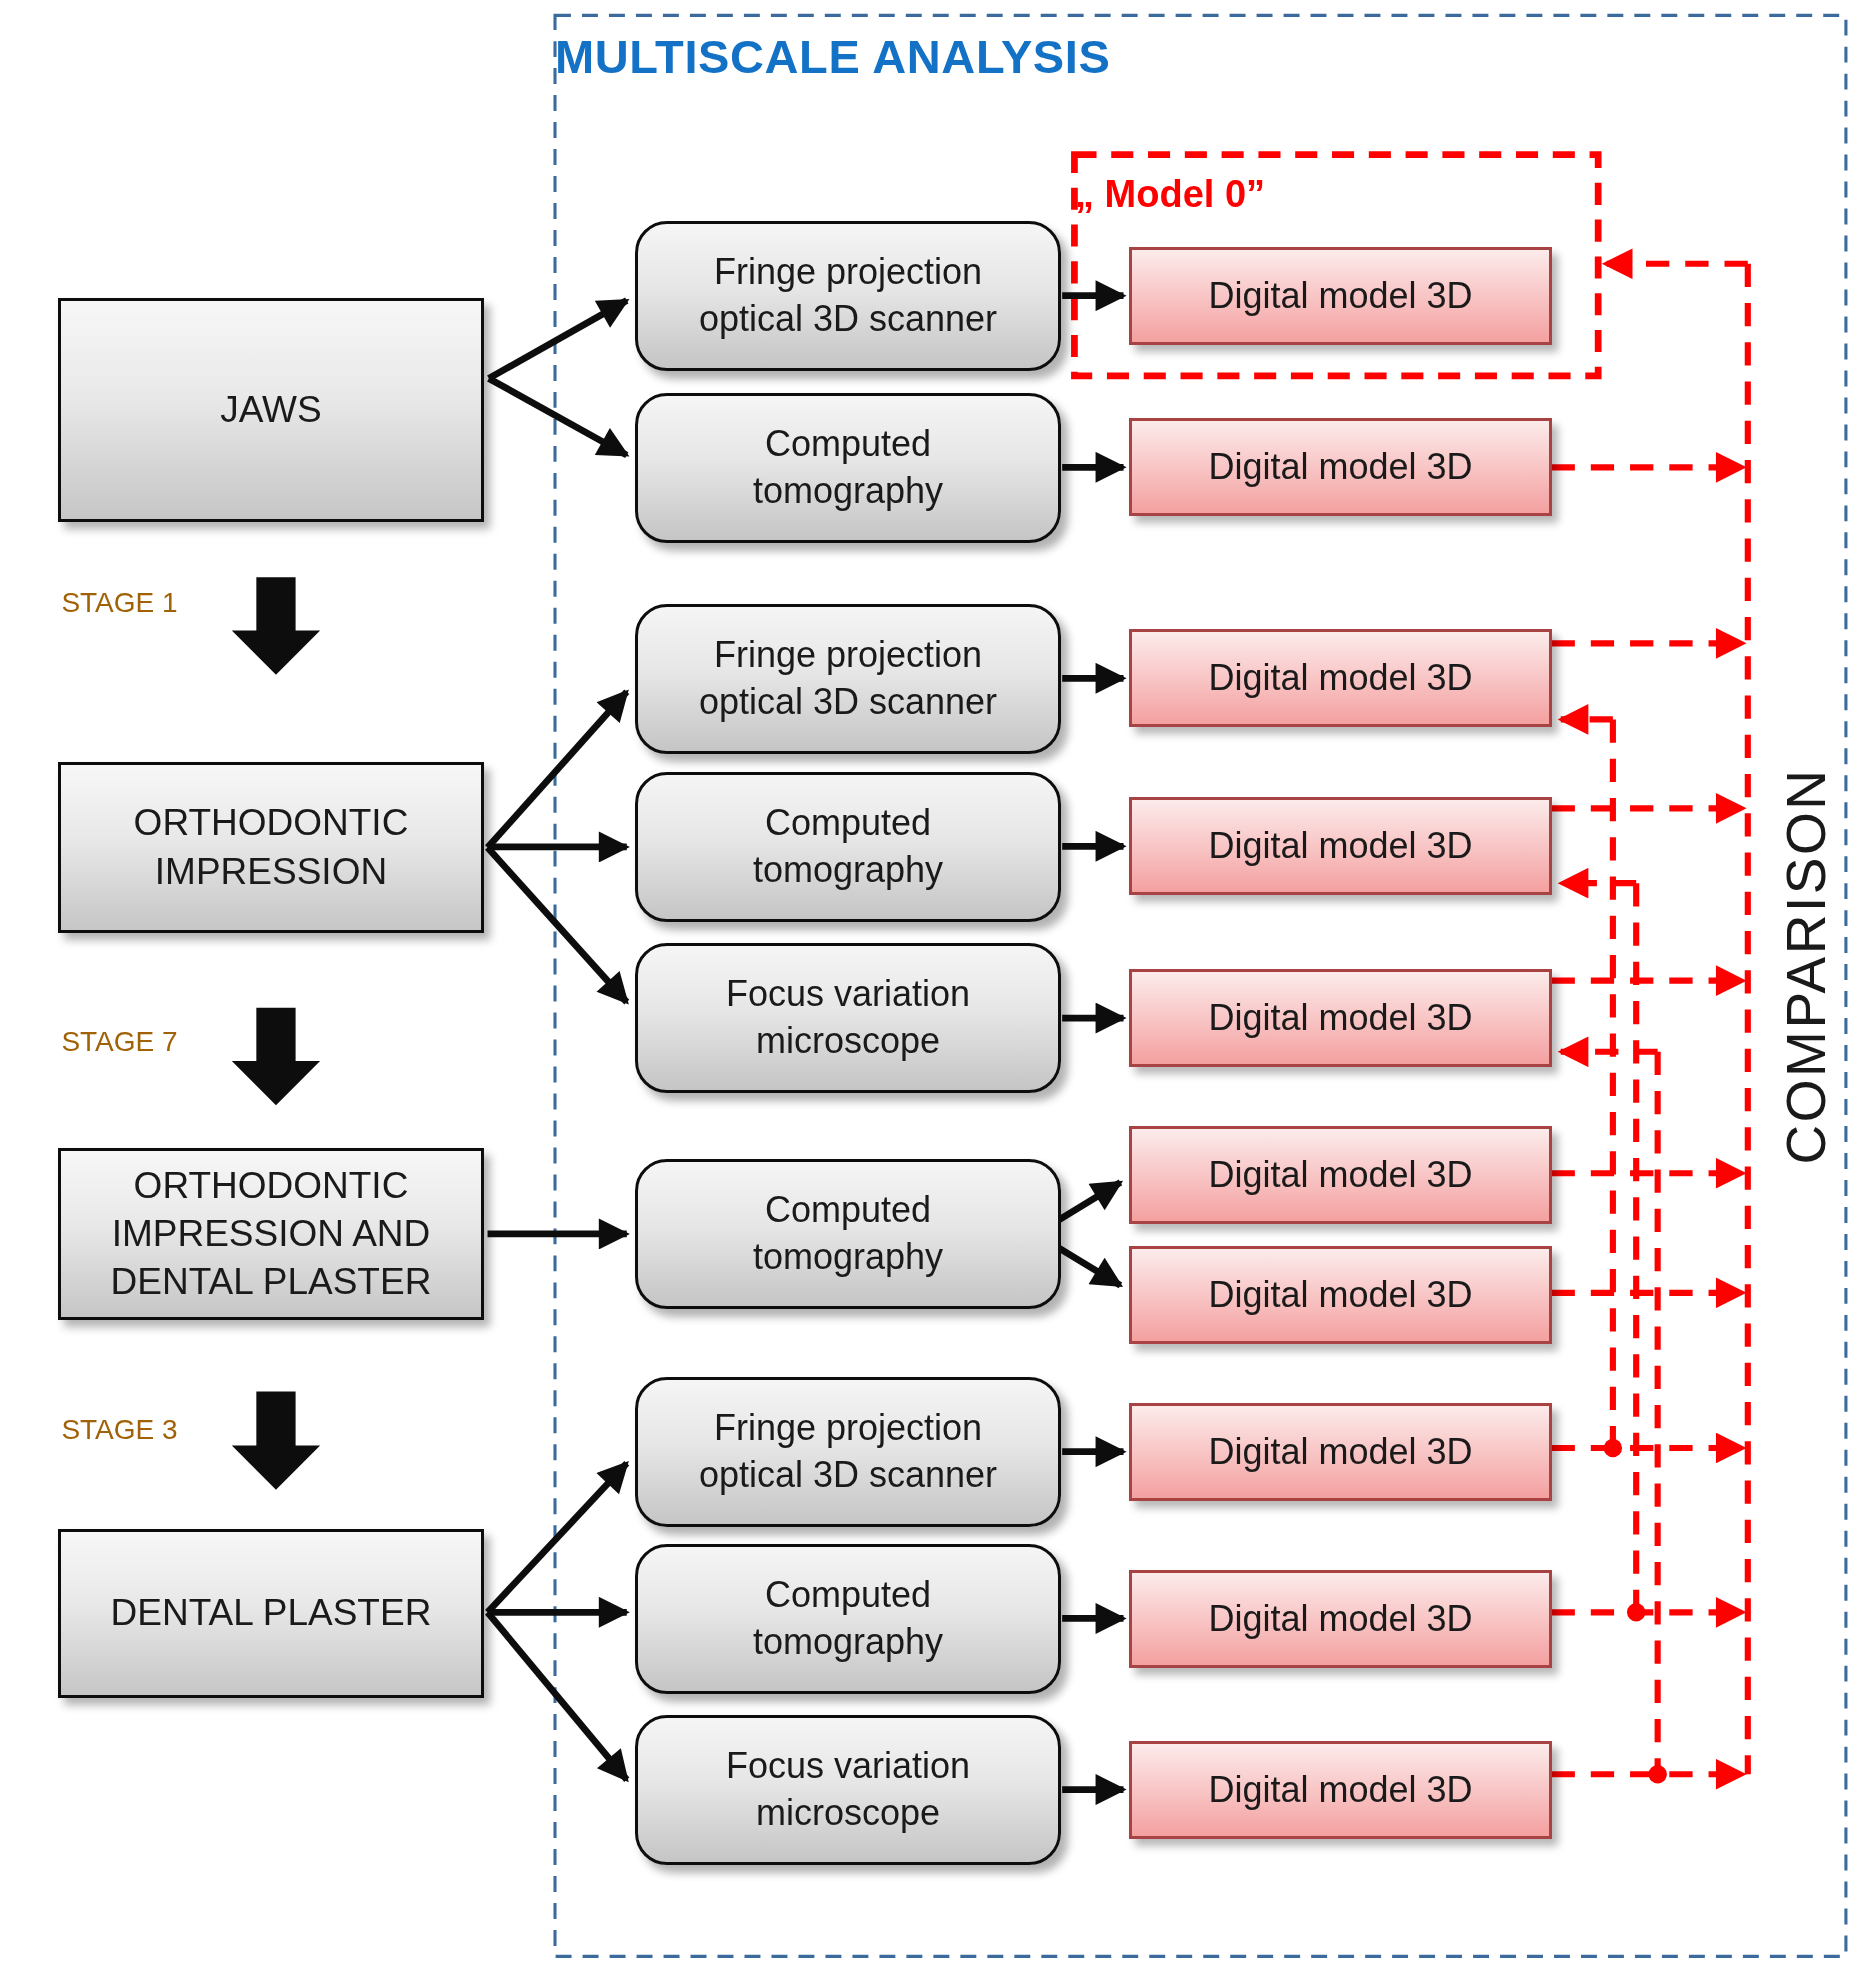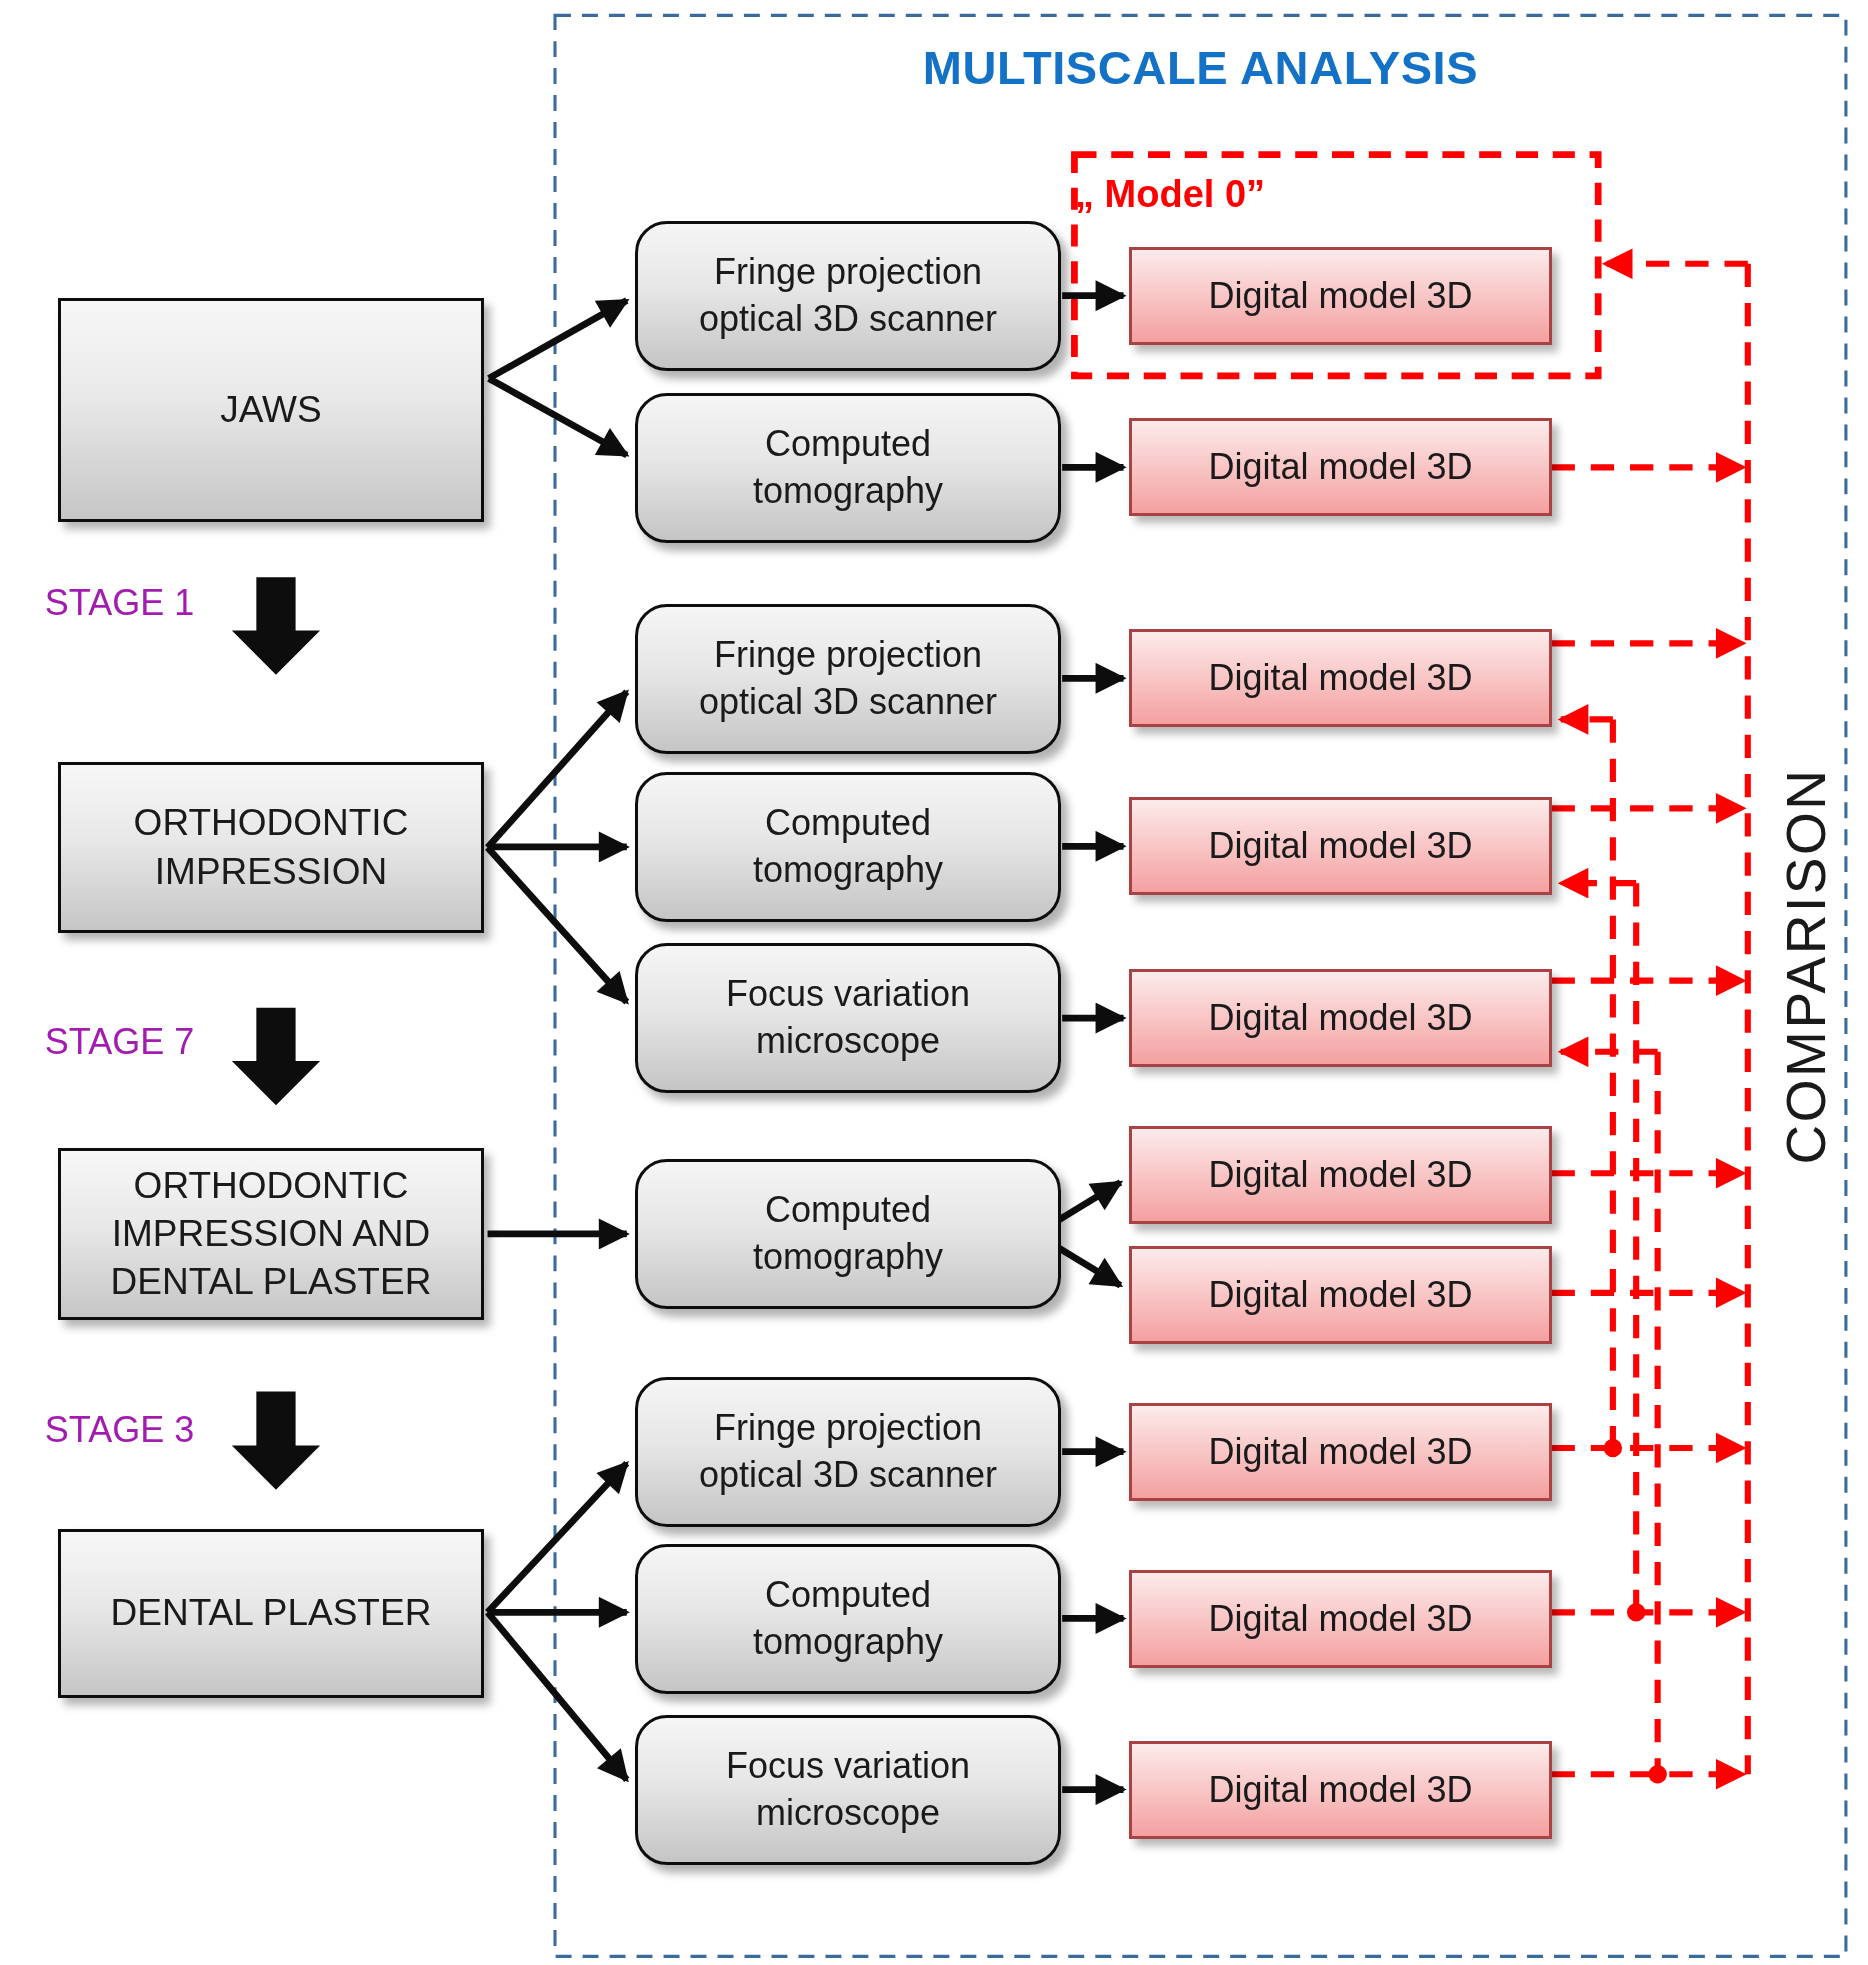--- a/index.html
+++ b/index.html
@@ -22,30 +22,30 @@
     border:3.7px solid #0d0d0d; border-radius:32px; font-size:36px; line-height:1.3;
     box-shadow:6.1px 7.4px 8.6px rgba(0,0,0,0.30);
   }
   .model-box {
     left:1129px; width:423px; height:98px;
     background:linear-gradient(180deg,#fcebeb 0%,#f9c9c9 45%,#f4a0a0 100%);
     border:3.1px solid #a94343; font-size:36px;
     box-shadow:5.5px 6.7px 8px rgba(0,0,0,0.28);
   }
   .title {
-    position:absolute; z-index:2; left:555px; top:40px; width:1291px;
-    text-align:center; font-size:47px; font-weight:bold; color:#1372C6; letter-spacing:0.6px;
+    position:absolute; z-index:2; left:555px; top:29px; width:1291px;
+    font-size:47px; font-weight:bold; color:#1372C6; letter-spacing:0.6px;
   }
   .model0-label {
     position:absolute; z-index:2; left:1075px; top:173px; width:524px;
     font-size:38px; font-weight:bold; color:#FF0000;
   }
   .stage-label {
     position:absolute; z-index:2; left:24.5px; width:190px; height:44px; line-height:44px;
-    text-align:center; font-size:36px; color:#a21caf;
+    text-align:center; font-size:28px; color:#a16207;
   }
   .comparison-label {
     position:absolute; z-index:2; left:1806px; top:966px;
     transform:translate(-50%,-50%) rotate(-90deg); transform-origin:center;
     white-space:nowrap; font-size:55px; color:#1a1a1a; letter-spacing:2.5px;
   }
 </style>
 </head>
 <body>
 

